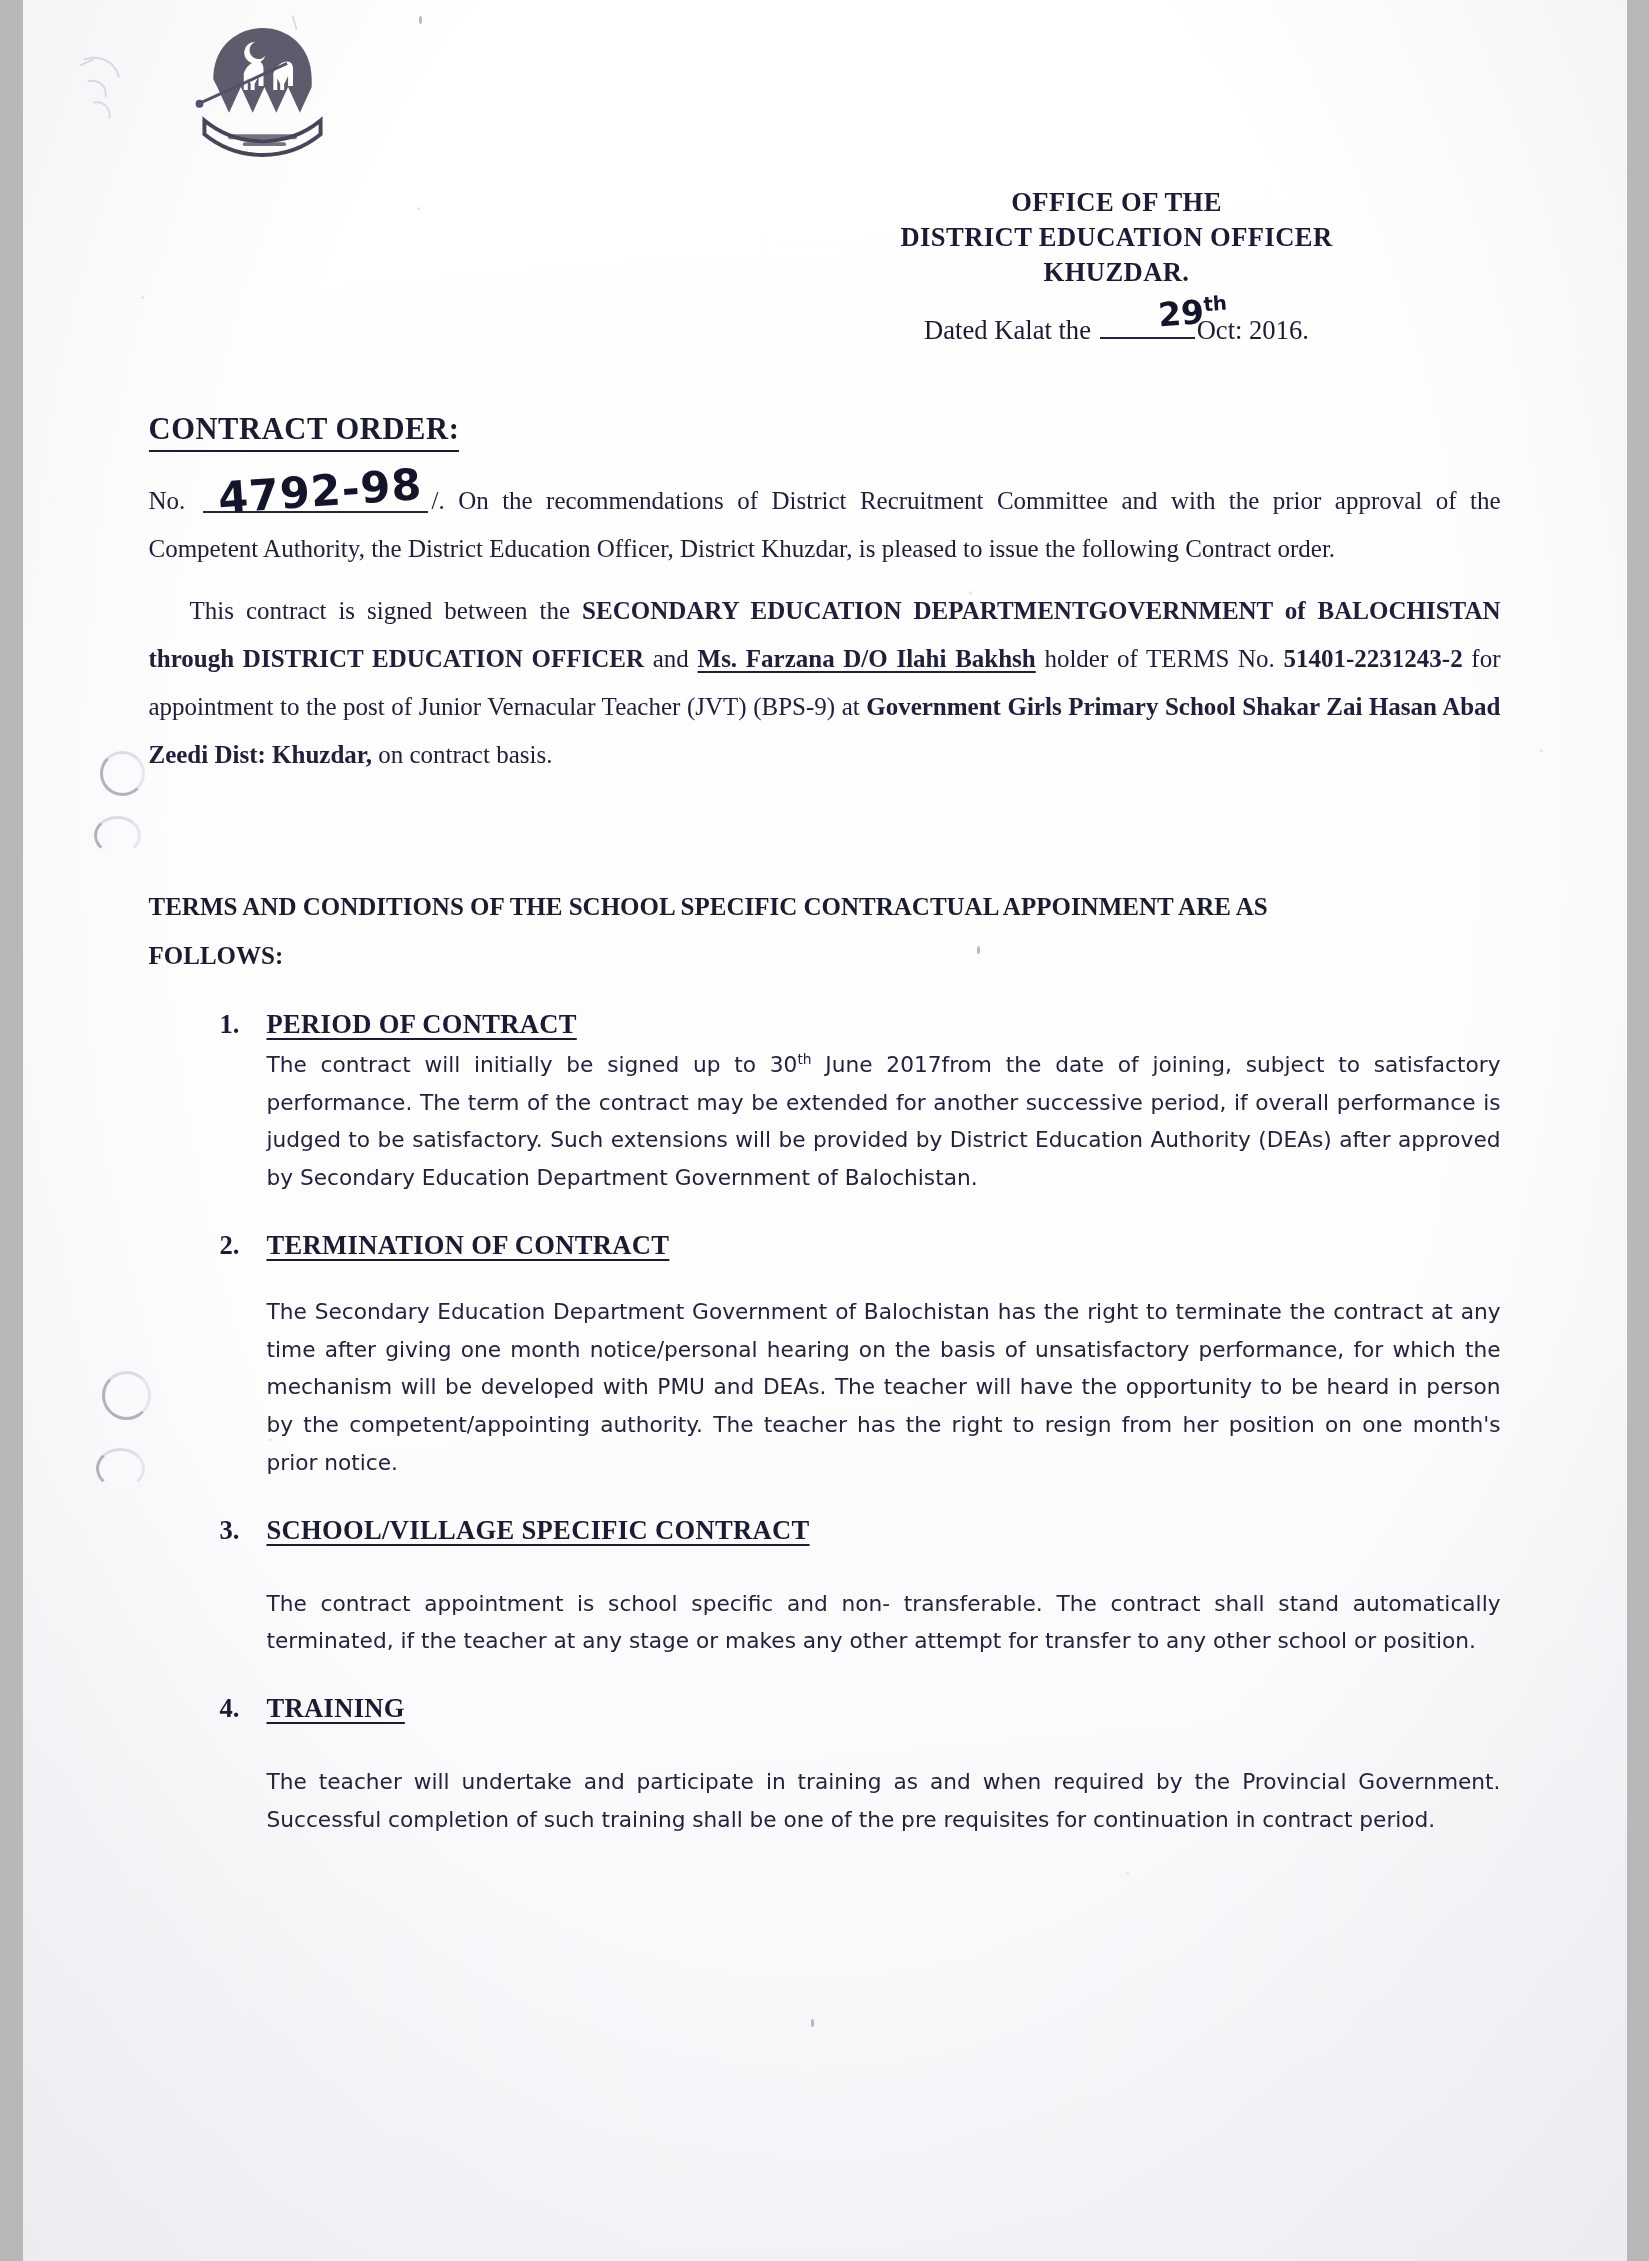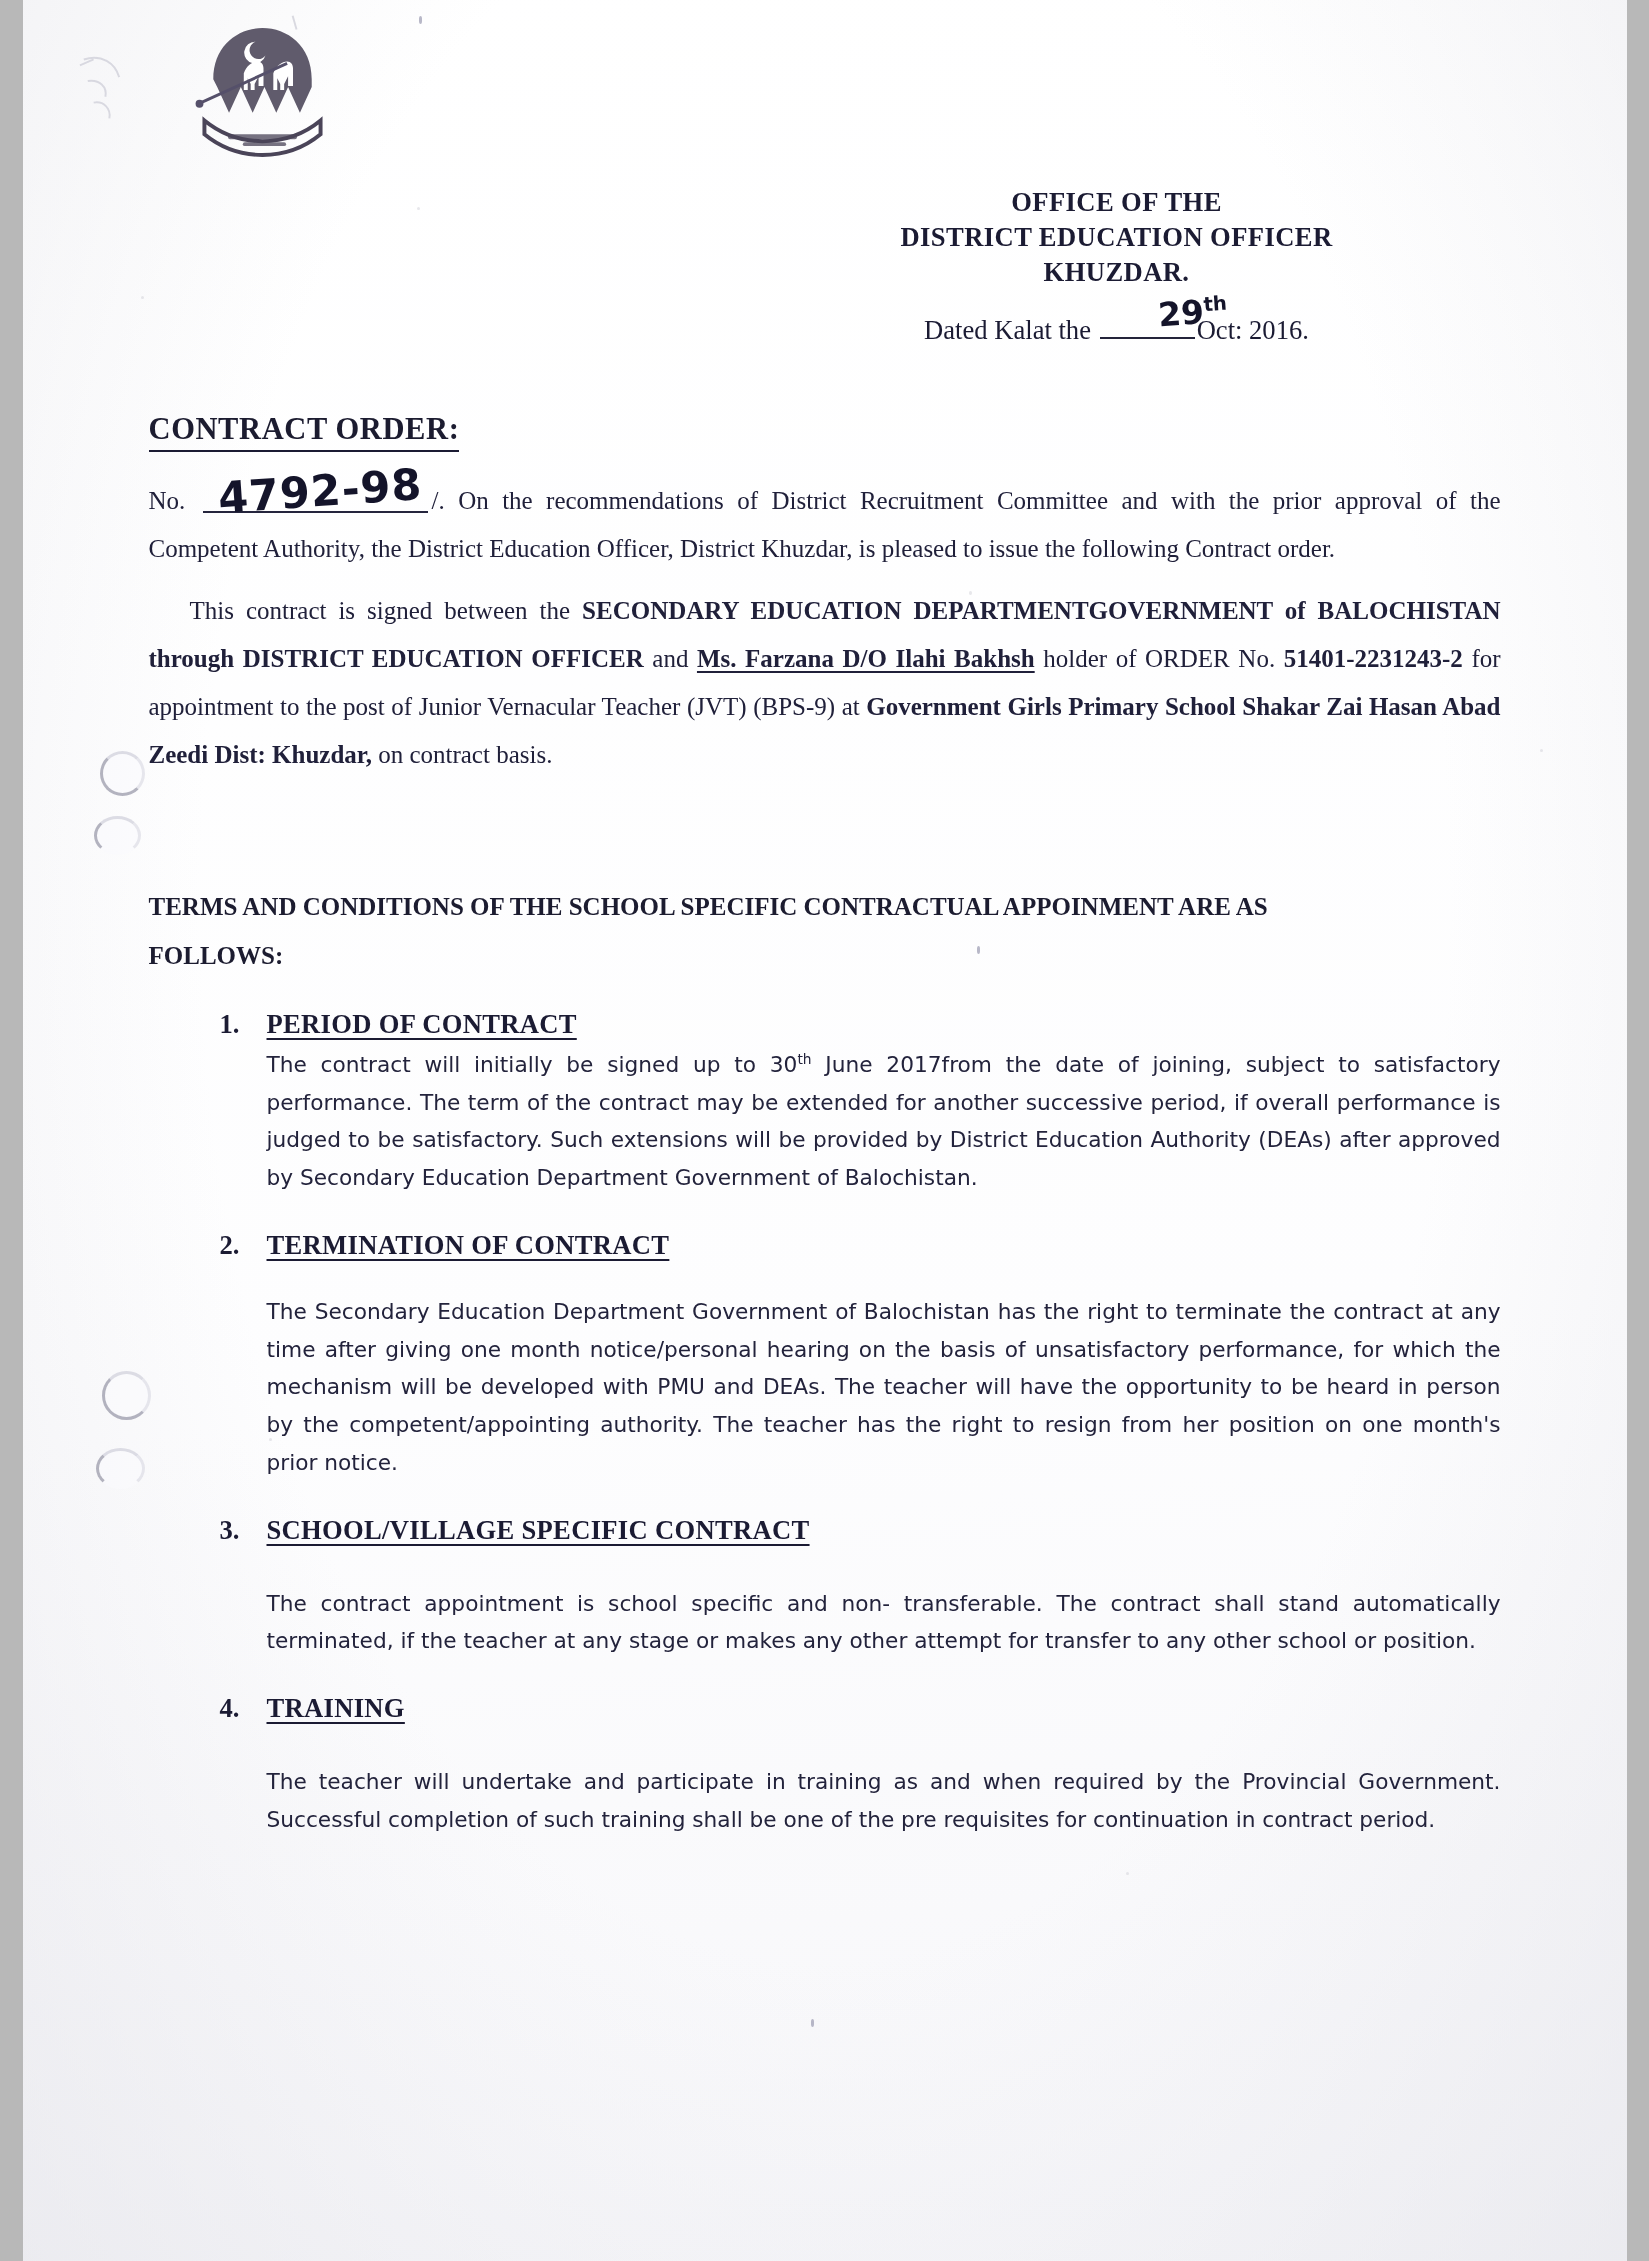--- a/index.html
+++ b/index.html
@@ -271,21 +271,21 @@
     </p>
 
     <p class="para" style="text-indent:41px;">
       <span>This contract is signed between the</span>
       <b>SECONDARY EDUCATION DEPARTMENTGOVERNMENT of BALOCHISTAN</b>
       <b>through</b>
       <b>DISTRICT EDUCATION OFFICER</b>
       <span>and</span>
       <b class="u">Ms. Farzana D/O Ilahi Bakhsh</b>
       <span>holder of</span>
-      <span>ORDER No.</span>
+      <span>TERMS No.</span>
       <b>51401-2231243-2</b>
       <span>for appointment to the post of Junior Vernacular Teacher (JVT) (BPS-9) at</span>
       <b>Government Girls Primary School Shakar Zai Hasan Abad Zeedi Dist: Khuzdar,</b>
       <span>on contract basis.</span>
     </p>
   </div>
 
   <div class="terms-head">
     <span>TERMS AND CONDITIONS OF THE SCHOOL SPECIFIC CONTRACTUAL APPOINMENT ARE AS</span><br>
     <span>FOLLOWS:</span>

